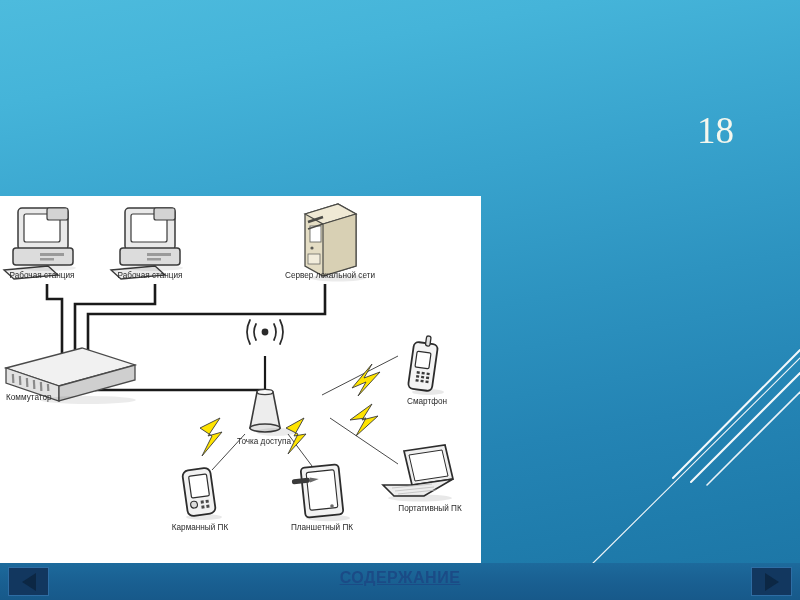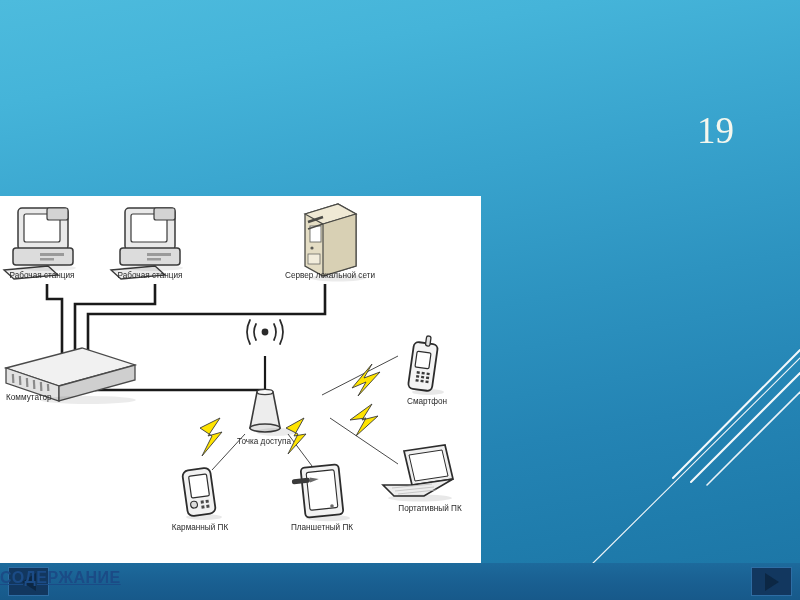--- a/index.html
+++ b/index.html
@@ -116,21 +116,21 @@
     border-bottom: 9px solid transparent;
   }
   .tri-left  { border-right: 14px solid #0c2744; }
   .tri-right { border-left: 14px solid #0c2744; }
 
   .toc-link {
     position: absolute;
     left: 0;
     right: 0;
     top: 6px;
-    text-align: left;
+    text-align: center;
     color: #1b4b86;
     font-weight: bold;
     font-size: 16px;
     letter-spacing: 0.5px;
     text-decoration: underline;
     text-transform: uppercase;
     font-family: "Liberation Sans", sans-serif;
   }
 </style>
 </head>
@@ -141,21 +141,21 @@
   <svg class="streaks" width="800" height="600" viewBox="0 0 800 600" aria-hidden="true">
     <g stroke="#ffffff" fill="none" stroke-linecap="round">
       <line x1="583" y1="573" x2="800" y2="358" stroke-width="1.1" opacity="0.92"></line>
       <line x1="673" y1="478" x2="800" y2="350" stroke-width="2.0" opacity="0.95"></line>
       <line x1="691" y1="482" x2="800" y2="373" stroke-width="2.0" opacity="0.95"></line>
       <line x1="707" y1="485" x2="800" y2="392" stroke-width="1.6" opacity="0.9"></line>
     </g>
   </svg>
 
 
-  <div class="slide-number">19</div>
+  <div class="slide-number">18</div>
 
   <div class="diagram-panel">
     <svg class="diagram-svg" viewBox="0 0 481 341">
 
       <g fill="none" stroke="#1a1a1a" stroke-width="2.6">
 
         <path d="M 47,88 L 47,103 L 62,103 L 62,182"></path>
 
         <path d="M 155,88 L 155,108 L 75,108 L 75,182"></path>
 

